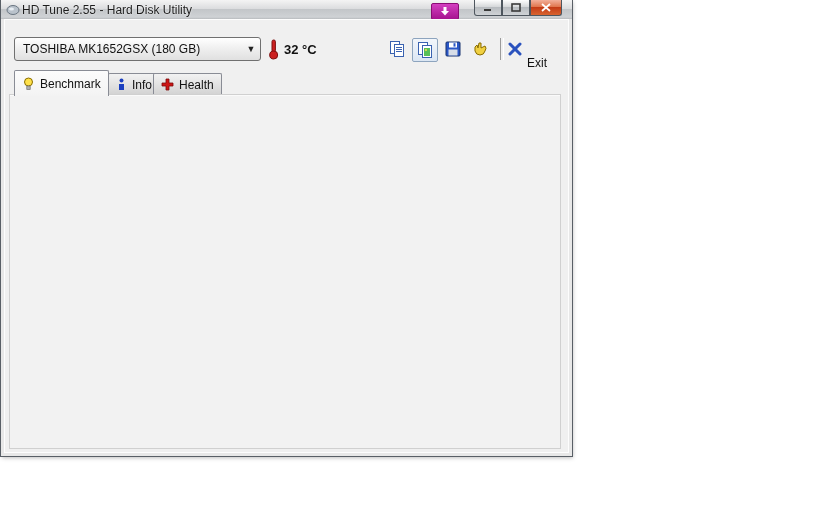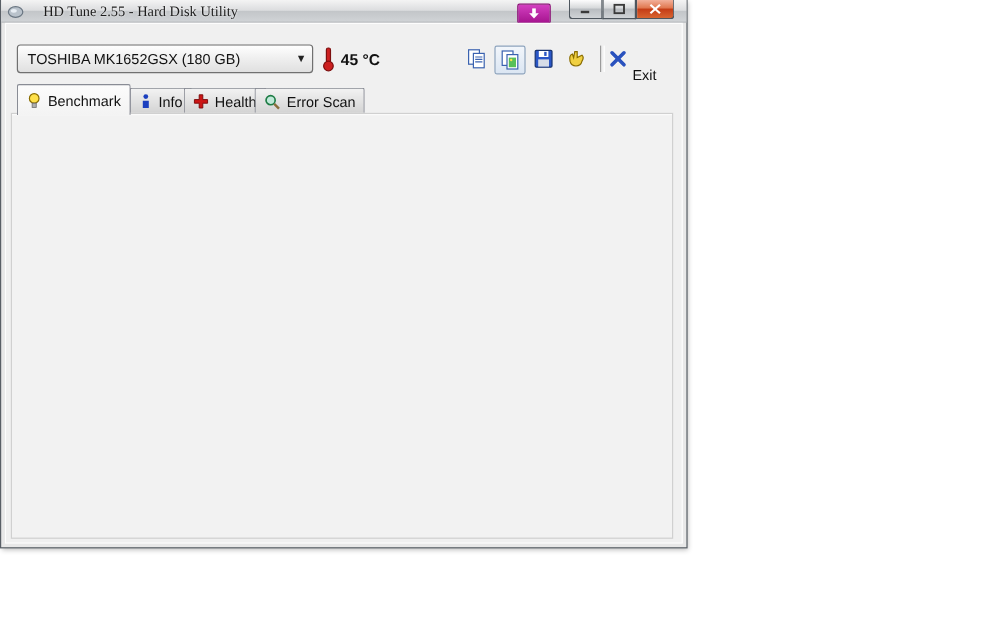--- a/index.html
+++ b/index.html
@@ -3,21 +3,21 @@
 <meta charset="utf-8">
 <style>
   html,body{margin:0;padding:0;}
   body{width:840px;height:525px;background:#ffffff;font-family:"Liberation Sans",sans-serif;position:relative;overflow:hidden;}
   .window{position:absolute;left:1px;top:0;width:571px;height:456px;background:#e8e8e8;
     box-shadow:0 0 0 1px #595f66, 1px 2px 4px rgba(0,0,0,.25);}
   
   .titlebar{position:absolute;left:0;top:0;right:0;height:19px;
     background:linear-gradient(#f4f4f4,#dcdddf 45%,#c3c6c9 50%,#cfd2d5 90%,#b7babd);
     display:flex;align-items:center;}
-  .title-text{font-size:12px;color:#1c1c1c;margin-left:16px;text-shadow:0 0 2px #fff;font-family:Liberation Serif, serif;}
+  .title-text{font-size:12px;color:#1c1c1c;margin-left:2px;text-shadow:0 0 2px #fff;}
   .app-icon{width:14px;height:14px;margin-left:5px;}
   .caption-buttons{position:absolute;right:10px;top:0;display:flex;}
   .cap-btn{width:26px;height:15px;border:1px solid #4e565e;border-top:none;display:flex;align-items:center;justify-content:center;
     background:linear-gradient(#fdfdfd,#d6d8da 45%,#b8bcc0 50%,#d0d3d6);}
   .cap-btn.min{border-radius:0 0 0 3px;}
   .cap-btn.close{width:30px;border-radius:0 0 3px 0;background:linear-gradient(#f2b09a,#e0764e 45%,#c43c16 50%,#d86430);}
   .dl-btn{position:absolute;right:113px;top:3px;width:26px;height:15px;background:linear-gradient(#d33fc0,#a6148f);
     border:1px solid #8a0c74;border-radius:2px;display:flex;align-items:center;justify-content:center;}
   
   .client{position:absolute;left:3px;top:19px;right:3px;bottom:3px;background:#f0f0f0;
@@ -106,21 +106,21 @@
   <div class="combo">
     <span class="combo-text">TOSHIBA MK1652GSX (180 GB)</span>
     <span class="combo-arrow">▼</span>
   </div>
 
   <div class="temp-wrap">
     <svg width="13" height="22" viewBox="0 0 13 22">
       <rect x="5" y="2" width="3.4" height="12" rx="1.5" fill="#cc2020" stroke="#7d0f0f" stroke-width="1"></rect>
       <circle cx="6.7" cy="17" r="4" fill="#cc2020" stroke="#7d0f0f" stroke-width="1"></circle>
     </svg>
-    <span class="temp-text">45 °C</span>
+    <span class="temp-text">32 °C</span>
   </div>
 
   <div class="tool-btn" style="left:384px;">
     <svg width="18" height="18" viewBox="0 0 18 18">
       <rect x="2.5" y="1.5" width="9" height="12" fill="#ffffff" stroke="#3a62b0"></rect>
       <rect x="6.5" y="4.5" width="9" height="12" fill="#ffffff" stroke="#3a62b0"></rect>
       <line x1="8" y1="7.5" x2="14" y2="7.5" stroke="#3a62b0"></line>
       <line x1="8" y1="9.5" x2="14" y2="9.5" stroke="#3a62b0"></line>
       <line x1="8" y1="11.5" x2="14" y2="11.5" stroke="#3a62b0"></line>
     </svg>
@@ -167,27 +167,20 @@
       <circle cx="5.5" cy="2.5" r="2" fill="#1b3fbf"></circle>
       <path d="M3 6 L8 6 L8 12 L3 12 Z" fill="#1b3fbf"></path>
     </svg>
     <span>Info</span>
   </div>
   <div class="tab" style="left:152px;">
     <svg class="ticon" width="13" height="13" viewBox="0 0 13 13">
       <polygon points="5,1 8,1 8,5 12,5 12,8 8,8 8,12 5,12 5,8 1,8 1,5 5,5" fill="#cc1515" stroke="#7d0a0a" stroke-width=".8"></polygon>
     </svg>
     <span>Health</span>
-  </div>
-  <div class="tab" style="left:211px;">
-    <svg class="ticon" width="14" height="14" viewBox="0 0 14 14">
-      <circle cx="5.5" cy="5.5" r="3.8" fill="#bfe8d8" stroke="#1f7d46" stroke-width="1.4"></circle>
-      <line x1="8.5" y1="8.5" x2="12.5" y2="12.5" stroke="#8a6d3b" stroke-width="2"></line>
-    </svg>
-    <span>Error Scan</span>
   </div>
 
   <div class="page"></div>
 
   <div class="axis-unit" style="left:46px;top:108px;">MB/sec</div>
   <div class="axis-unit" style="left:391px;top:108px;">ms</div>
   <svg class="plot" id="plot-svg" width="367" height="281" viewBox="0 0 367 281">
       <rect x="0" y="0" width="367" height="281" fill="#000000"></rect>
       <line x1="18.85" y1="0" x2="18.85" y2="281" stroke="#7d7d7d" stroke-width="1" shape-rendering="crispEdges"></line>
       <line x1="37.2" y1="0" x2="37.2" y2="281" stroke="#7d7d7d" stroke-width="1" shape-rendering="crispEdges"></line>

